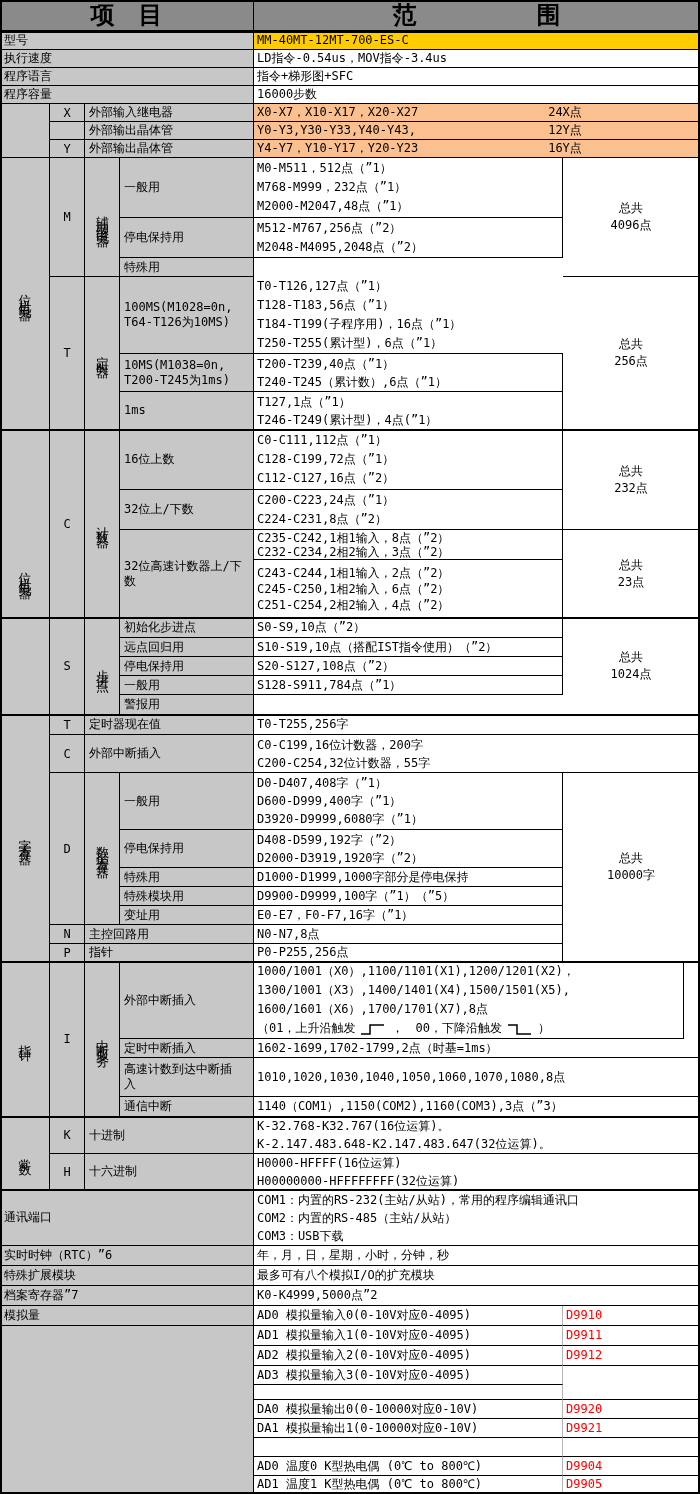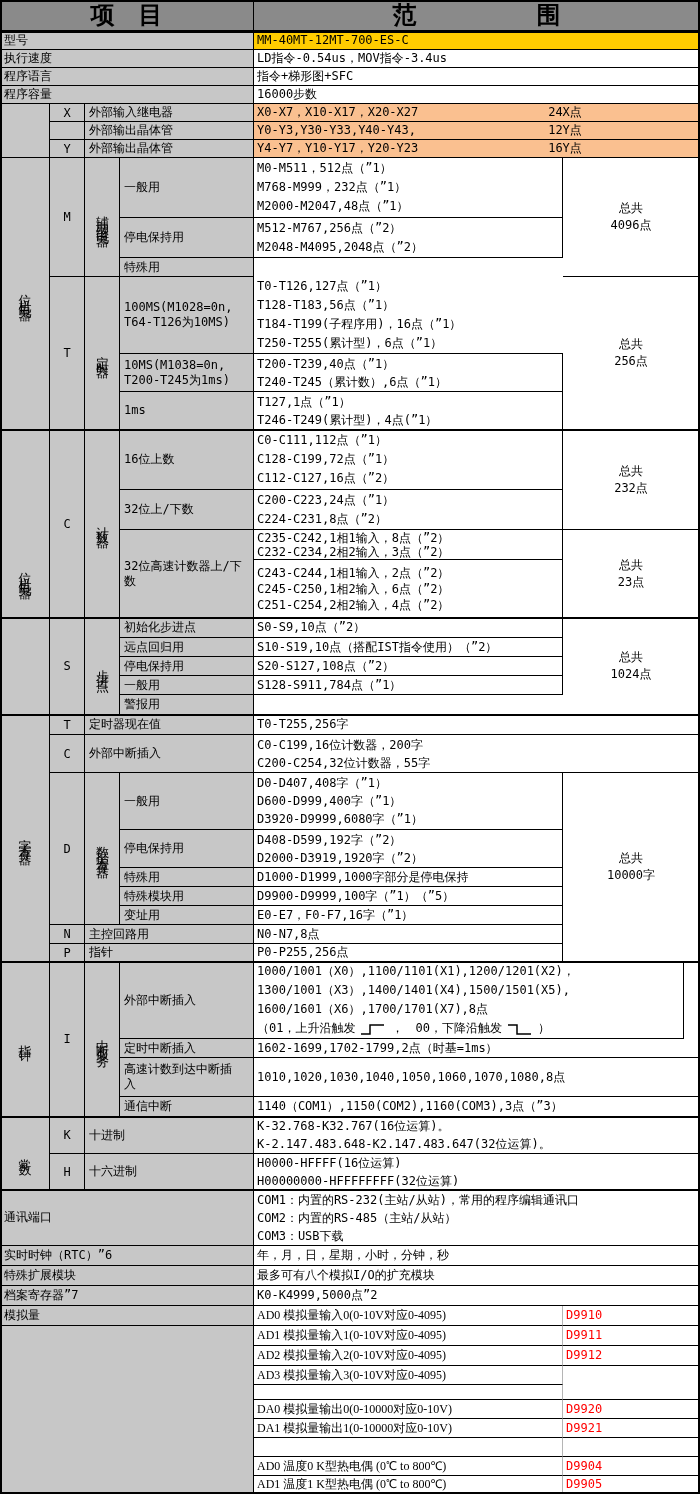--- a/index.html
+++ b/index.html
@@ -10,21 +10,21 @@
   .val{background:#fff;display:flex;flex-direction:column;justify-content:center;padding-left:3px;line-height:19px;}
   .letter{background:#C7C7C7;display:flex;align-items:center;justify-content:center;}
   .vert{background:#C7C7C7;display:flex;align-items:center;justify-content:center;
         writing-mode:vertical-rl;text-orientation:upright;letter-spacing:5px;font-size:13px;}
   .total{background:#fff;display:flex;flex-direction:column;justify-content:center;text-align:center;line-height:17px;}
   .orange{background:#FAC090;}
   .yellow{background:#FFCC00;}
   .hdr{background:#8A8A8A;display:flex;align-items:center;justify-content:center;
        font-family:"DejaVu Serif",serif;font-weight:bold;font-size:24px;}
   .reg{color:#FF0000;}
-  .softdiv{border-right-color:#B5B5B5;font-family:Liberation Serif, serif;}
+  .softdiv{border-right-color:#B5B5B5;}
   .lh14{line-height:14px;} .lh16{line-height:16px;} .lh18{line-height:18px;}
   .pts{position:absolute;left:251px;top:0;width:120px;height:100%;display:flex;align-items:center;justify-content:center;}
   .edgeline{display:flex;align-items:center;white-space:pre;}
   .edge{margin:0 5px;flex:0 0 auto;}
   .secline{position:absolute;left:0;width:700px;height:2px;background:#000;z-index:5;}
   .frame{position:absolute;background:#000;z-index:6;}
 </style>
 </head>
 <body>
 

